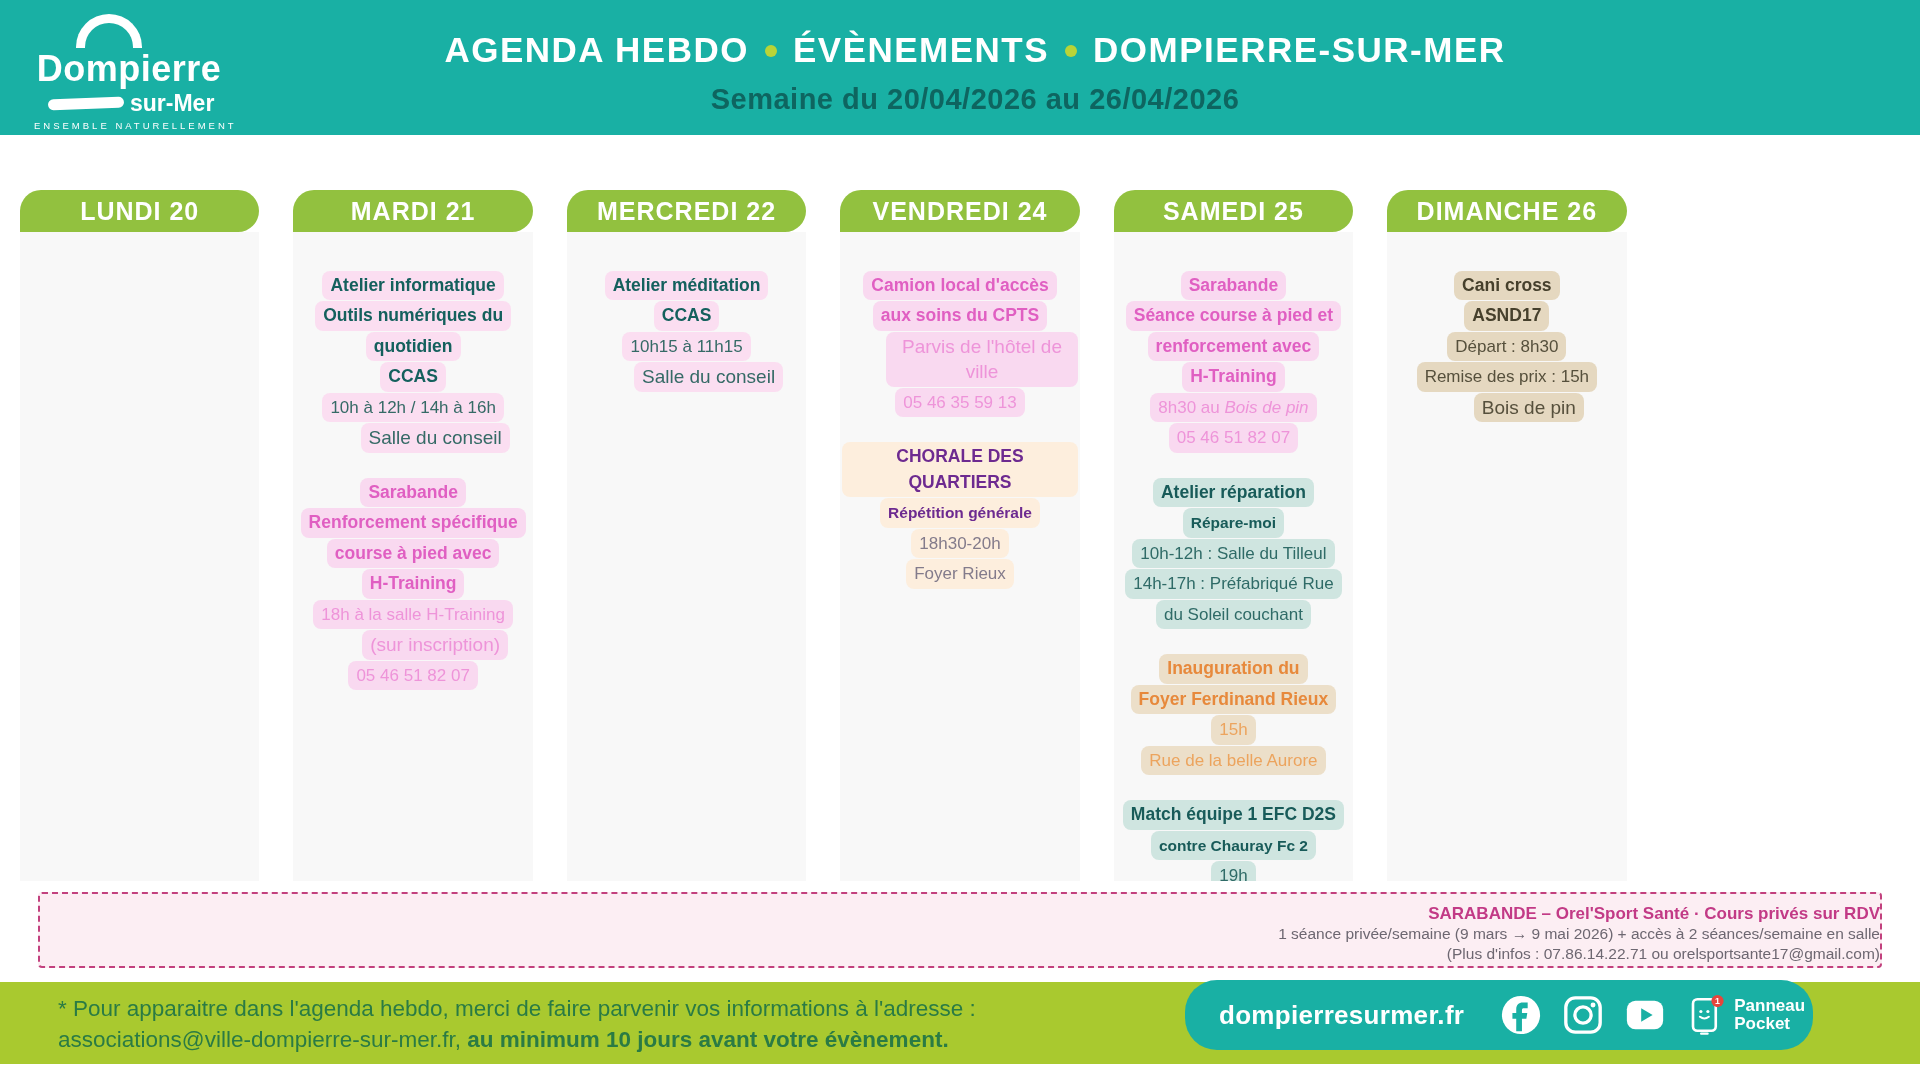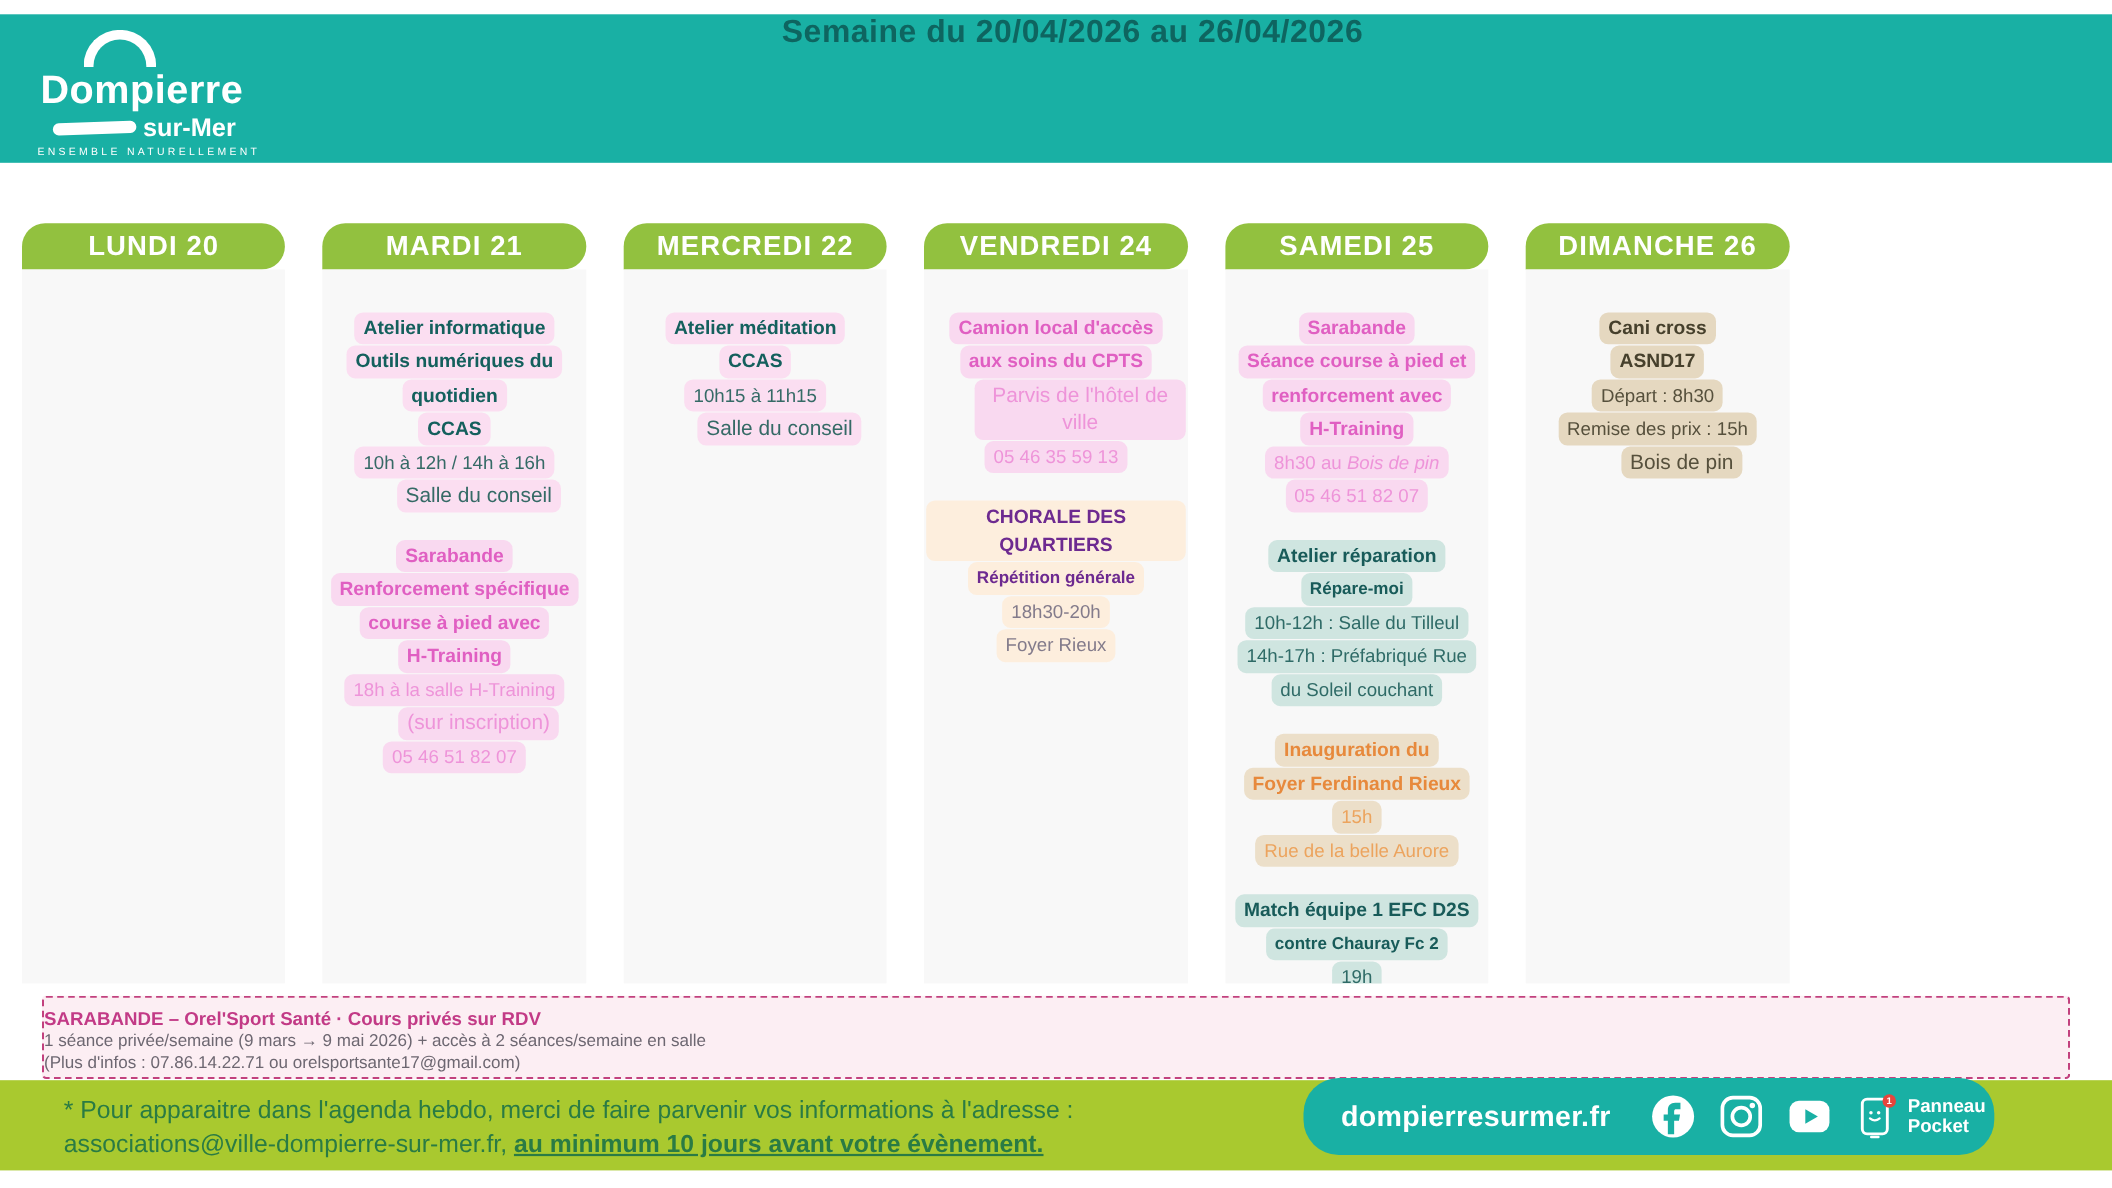--- a/index.html
+++ b/index.html
@@ -84,35 +84,35 @@
   .r  { font-size:17px; color:var(--body); }
   .i  { font-size:19px; color:var(--body);margin-left:44px; }
   .seg-i { font-style:italic; }
   .seg-r { font-style:normal; }
 
   
   .notice {
     margin:11px 38px 0 38px; height:76px;
     border:2px dashed var(--n-border,#c2417e); border-radius:4px;
     background:var(--n-bg,#fceef3);
-    text-align:left; padding-top:9px;
+    text-align:right; padding-top:9px;
   }
   .notice-title { font-size:17px; font-weight:bold; color:var(--n-title,#c23a86); line-height:21px; }
   .notice-line  { font-size:15.5px; color:var(--n-body,#6d6771); line-height:20px; }
 
   
   .footer {
     position:absolute; left:0; bottom:16px; width:100%; height:82px;
     background:var(--f-band,#a9c92f);
   }
   .footer-note {
     padding:11px 0 0 58px;
     font-size:22.5px; color:var(--f-text,#2a7b44); line-height:31px;
   }
-  .footer-note b { font-weight:bold;text-decoration:underline; }
+  .footer-note b { font-weight:bold; }
   .footer-card {
     position:absolute; right:107px; bottom:30px;
     width:628px; height:70px;
     background:var(--f-card,#19b0a4); border-radius:32px;
     display:flex; align-items:center; padding:0 34px; gap:36px;
   }
   .website { color:#fff; font-size:26px; font-weight:bold; letter-spacing:.3px; }
   .icons { display:flex; align-items:center; gap:20px; margin-left:auto; }
   .icon-btn { width:42px; height:42px; display:block; cursor:pointer; }
   .pp-group { display:flex; align-items:center; gap:6px; cursor:pointer; }
@@ -122,20 +122,21 @@
 <body>
 
 <div class="header">
   <div class="logo">
     <div class="logo-arch"></div>
     <div class="logo-name">Dompierre</div>
     <div class="logo-wave"></div>
     <div class="logo-sub">sur-Mer</div>
     <div class="logo-tagline">ENSEMBLE NATURELLEMENT</div>
   </div>
+  <div class="page-title"><span>AGENDA HEBDO</span><span class="dot"></span><span>ÉVÈNEMENTS</span><span class="dot"></span><span>DOMPIERRE-SUR-MER</span></div>
   <div class="subtitle">Semaine du 20/04/2026 au 26/04/2026</div>
 </div>
 
 <div class="days-grid">
     <div class="column">
       <div class="pill">LUNDI 20</div>
       <div class="col-body"></div>
     </div>
     <div class="column">
       <div class="pill">MARDI 21</div>

